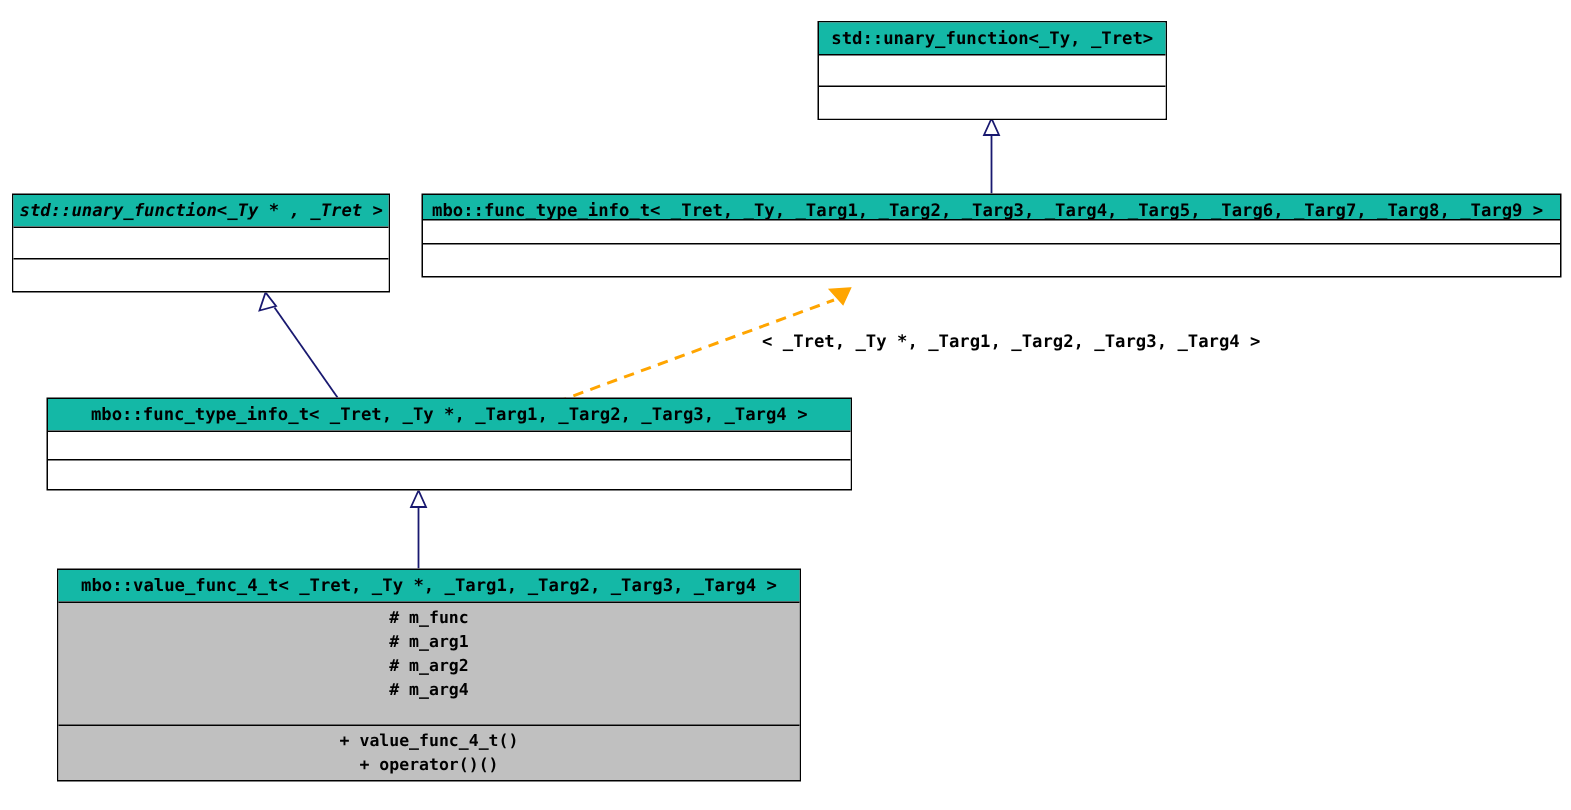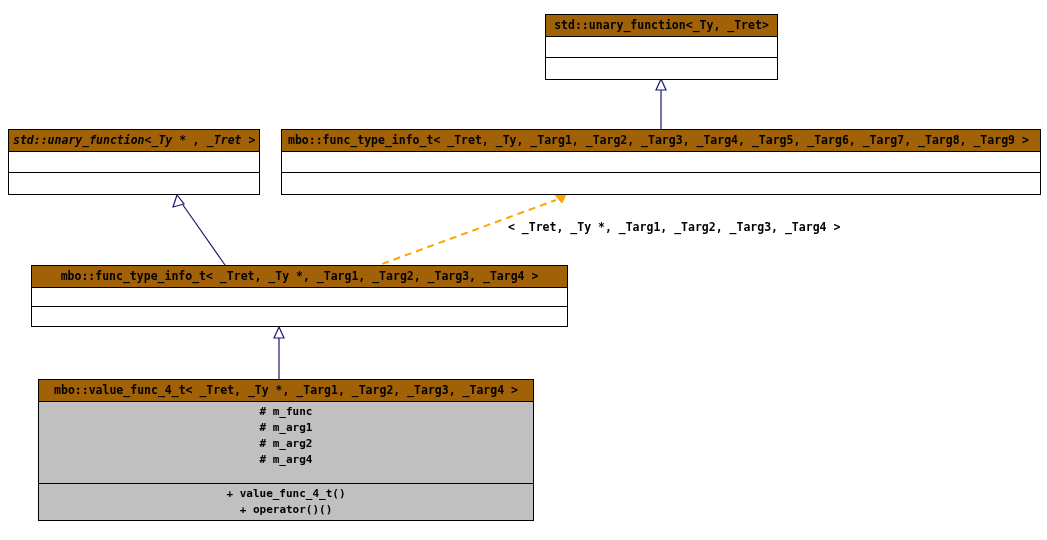--- a/index.html
+++ b/index.html
@@ -37,21 +37,21 @@
   }
   .compartment-title {
     box-sizing: border-box;
     text-align: center;
     font-weight: bold;
     font-size: 11.5px;
     line-height: 13px;
     padding: 4px 4px 4px 4px;
     white-space: nowrap;
     color: #000000;
-    background: #a16207;
+    background: #14b8a6;
     overflow: hidden;
   }
   .compartment-attrs {
     box-sizing: border-box;
     border-top: 1px solid #000000;
     flex: 1 1 auto;
     padding: 2px 4px;
     background: #ffffff;
   }
   .compartment-ops {
@@ -116,21 +116,21 @@
     <div class="compartment-attrs empty-compartment"></div>
     <div class="compartment-ops empty-compartment"></div>
   </div>
 
   <div class="uml-class" style="left:8px; top:129px; width:252px; height:66px;font-style:italic;">
     <div class="compartment-title">std::unary_function&lt;_Ty * , _Tret &gt;</div>
     <div class="compartment-attrs empty-compartment"></div>
     <div class="compartment-ops empty-compartment"></div>
   </div>
 
-  <div class="uml-class" style="left:281px; top:129px; width:760px; height:66px;">
+  <div class="uml-class" style="left:281px; top:129px; width:760px; height:56px;">
     <div class="compartment-title" style="text-align:left; padding-left:6px;">mbo::func_type_info_t&lt; _Tret, _Ty, _Targ1, _Targ2, _Targ3, _Targ4, _Targ5, _Targ6, _Targ7, _Targ8, _Targ9 &gt;</div>
     <div class="compartment-attrs empty-compartment"></div>
     <div class="compartment-ops empty-compartment"></div>
   </div>
 
   <div class="uml-class" style="left:31px; top:265px; width:537px; height:62px;">
     <div class="compartment-title">mbo::func_type_info_t&lt; _Tret, _Ty *, _Targ1, _Targ2, _Targ3, _Targ4 &gt;</div>
     <div class="compartment-attrs empty-compartment" style="height:20px;"></div>
     <div class="compartment-ops empty-compartment" style="height:20px;"></div>
   </div>

